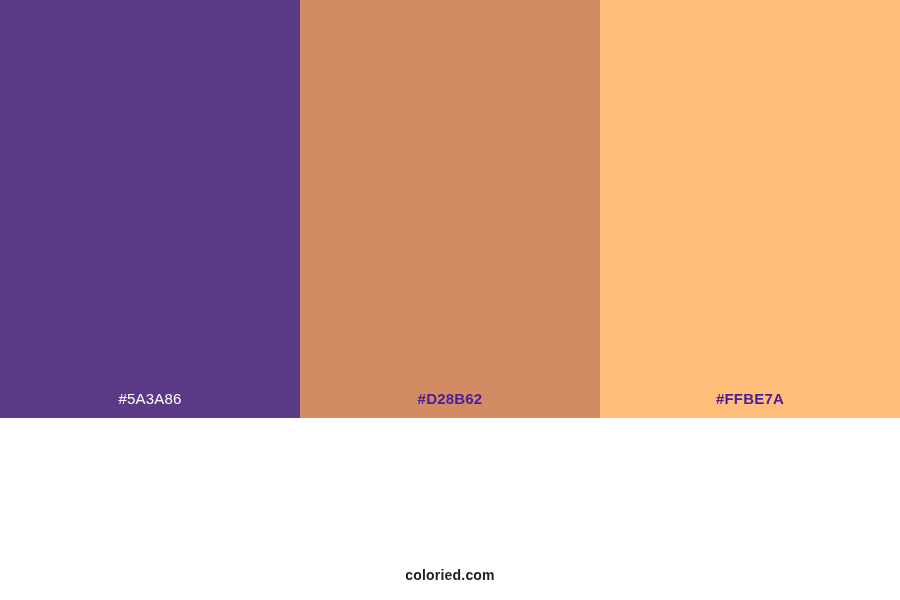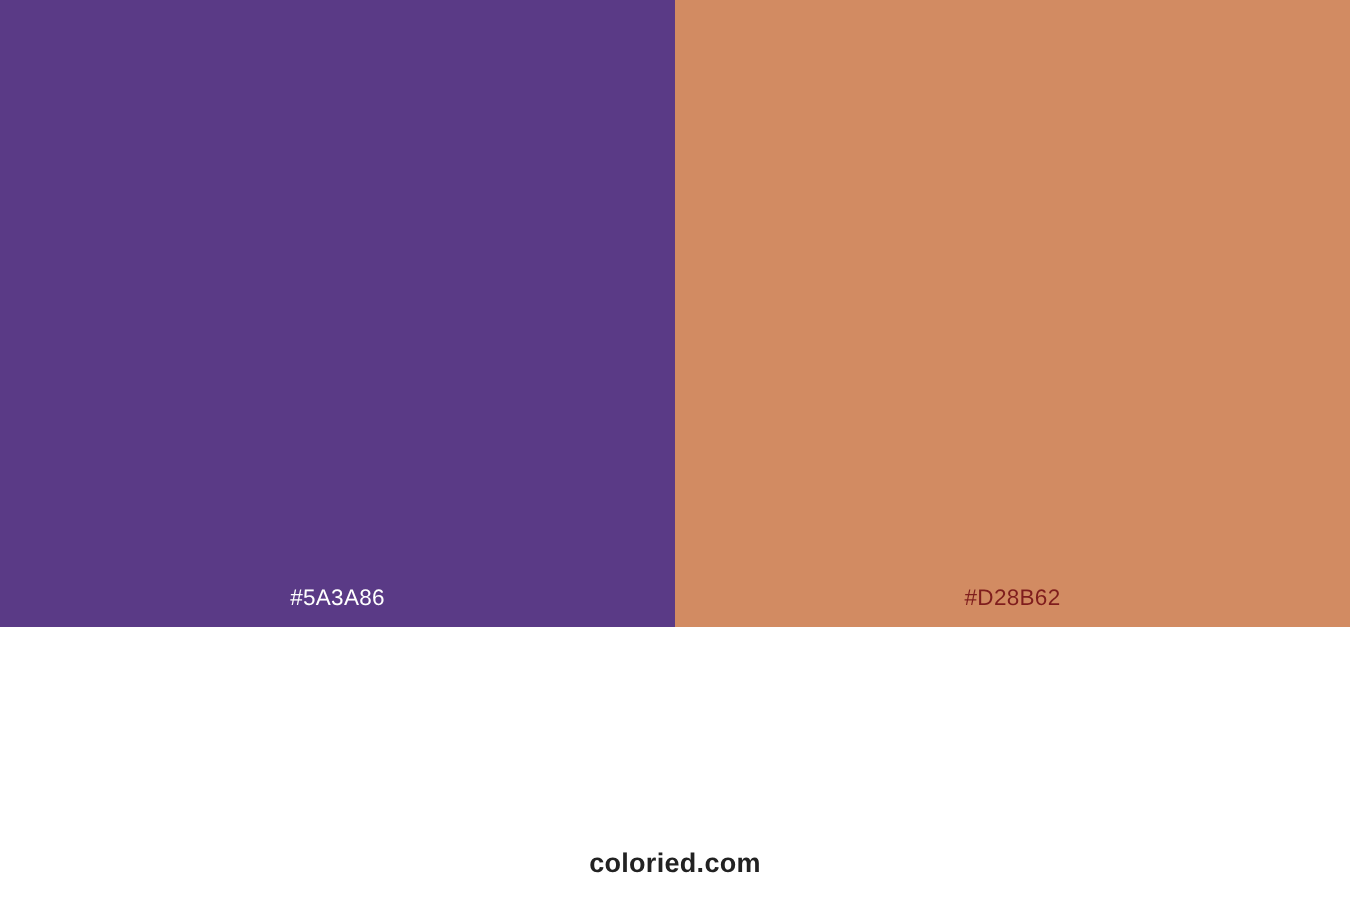--- a/index.html
+++ b/index.html
@@ -50,35 +50,35 @@
     font-size: 15px;
     line-height: 1;
     letter-spacing: 0.2px;
     padding-bottom: 12px;
     font-family: "Liberation Sans", "DejaVu Sans", sans-serif;
     white-space: nowrap;
     user-select: text;
   }
 
   .swatch.light-text .swatch-label { color: #ffffff; }
-  .swatch.dark-text  .swatch-label { color: #7f1d1d; }
+  .swatch.dark-text  .swatch-label { color: #4c1d95; font-weight: bold; }
 
   
   #footer-bar {
     width: 900px;
     height: 50px;
     flex: 0 0 50px;
     background: #ffffff;
     display: flex;
     align-items: center;
     justify-content: center;
   }
 
   #site-credit {
-    font-size: 18px;
+    font-size: 14px;
     font-weight: bold;
     color: #222222;
     letter-spacing: 0.2px;
     line-height: 1;
     font-family: "Liberation Sans", "DejaVu Sans", sans-serif;
   }
 </style>
 </head>
 <body>
 
@@ -89,20 +89,23 @@
     <div class="swatch light-text" style="background-color: rgb(90, 58, 134);">
       <span class="swatch-label">#5A3A86</span>
     </div>
 
 
     <div class="swatch dark-text" style="background-color: rgb(210, 139, 98);">
       <span class="swatch-label">#D28B62</span>
     </div>
 
 
+    <div class="swatch dark-text" style="background-color: rgb(255, 190, 122);">
+      <span class="swatch-label">#FFBE7A</span>
+    </div>
 
   </div>
 
   <div id="footer-bar">
     <span id="site-credit">coloried.com</span>
   </div>
 
 </div>
 
 </body></html>

